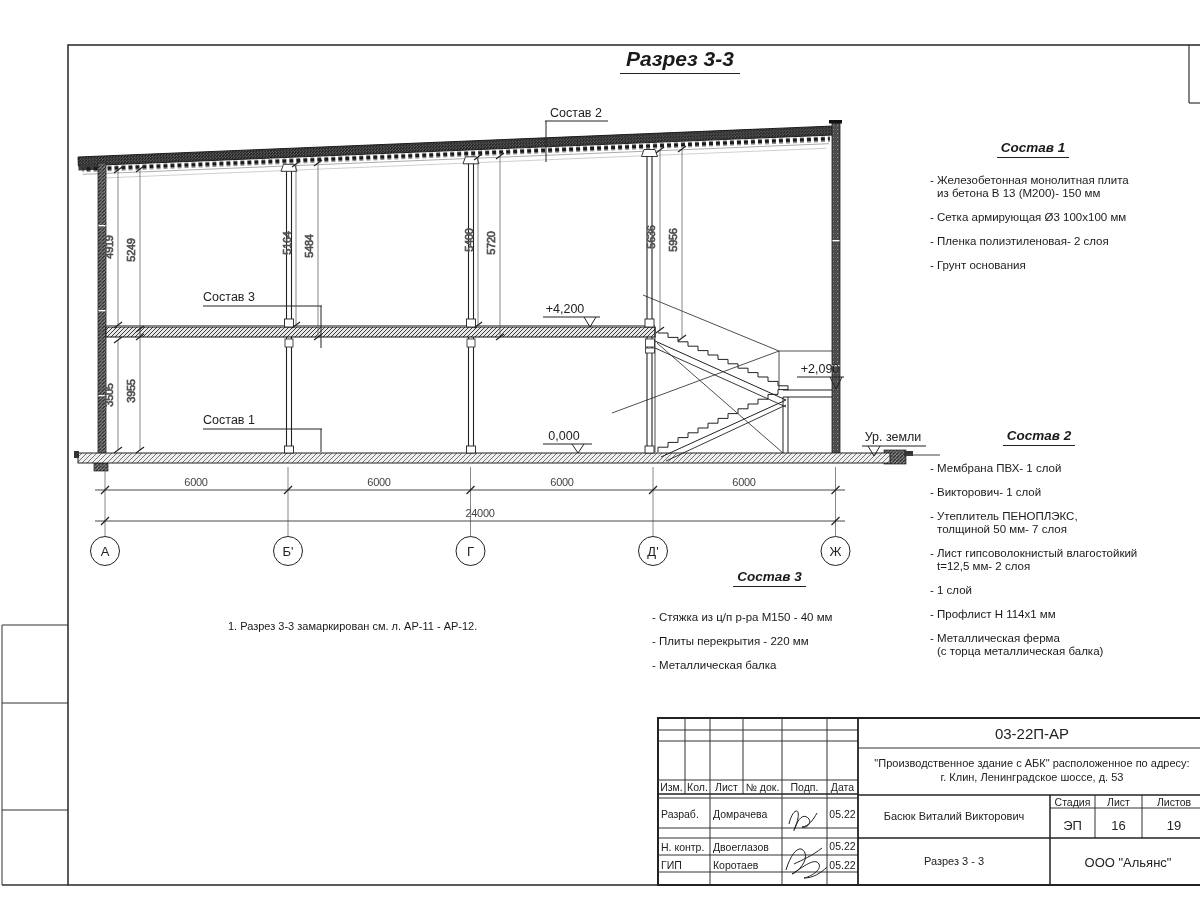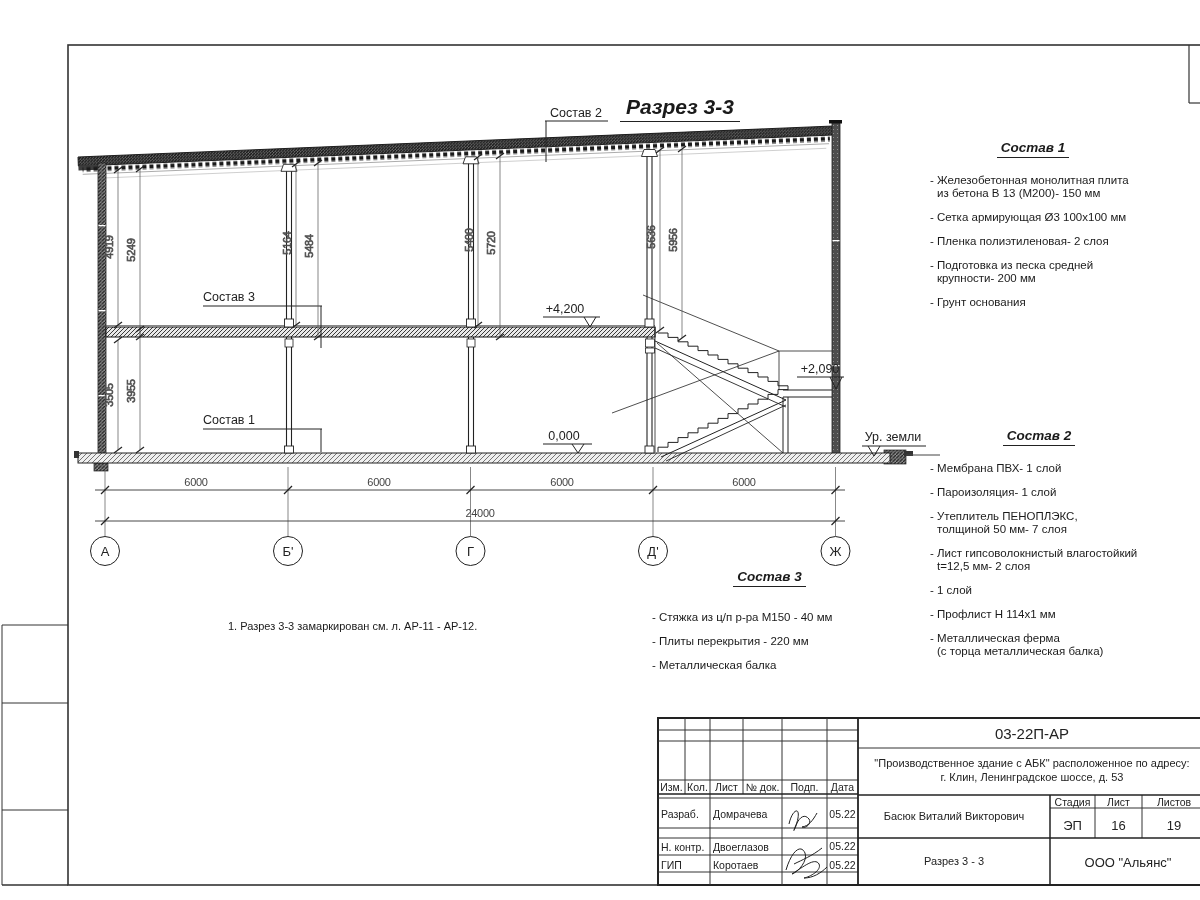--- a/index.html
+++ b/index.html
@@ -10,21 +10,21 @@
   svg text{font-family:"Liberation Sans",sans-serif;fill:#222;}
   .dimtxt{font-size:11px;letter-spacing:-0.3px;fill:#444;}
   .axtxt{font-size:13px;}
   .elevtxt{font-size:12.5px;}
   .leadertxt{font-size:12.5px;}
   .tb-s{font-size:10.5px;}
   .tb-m{font-size:11px;}
   .tb-l{font-size:13px;}
   .tb-xl{font-size:15px;}
   .drawing-title{font-style:italic;font-weight:bold;font-size:21px;
-    border-bottom:1.6px solid #222;padding:0 6px 2px 6px;display:inline-block;margin-top:48px;}
+    border-bottom:1.6px solid #222;padding:0 6px 2px 6px;display:inline-block;}
   .sostav{position:absolute;font-size:11.5px;line-height:13px;}
   .sostav .stitle{font-style:italic;font-weight:bold;font-size:13.5px;text-align:center;margin-bottom:20px;}
   .sostav .stitle span{border-bottom:1.4px solid #222;padding:0 4px 2px 4px;}
   .sostav .item{margin-bottom:11px;}
   .sostav .row{display:flex;justify-content:flex-start;}
   .sostav .row .l{padding-left:0;}
   .sostav .item .row:nth-child(2) .l{padding-left:7px;}
   .note{position:absolute;font-size:11px;}
 </style>
 </head>
@@ -359,45 +359,36 @@
         </div>
   </div>
   <div class="item">
     <div class="row">
           <span class="l">- Пленка полиэтиленовая</span>
           <span class="r">-  2 слоя</span>
         </div>
   </div>
   <div class="item">
     <div class="row">
-          <span class="l">- Подготовка из песка средней</span>
-        </div>
-    <div class="row">
-          <span class="l">крупности</span>
-          <span class="r">- 200 мм</span>
-        </div>
-  </div>
-  <div class="item">
-    <div class="row">
           <span class="l">- Грунт основания</span>
         </div>
   </div>
 </div>
 
 <div class="sostav" style="left:930px;top:429px;width:218px;">
   <div class="stitle"><span>Состав 2</span></div>
   <div class="item">
     <div class="row">
           <span class="l">- Мембрана ПВХ</span>
           <span class="r">- 1 слой</span>
         </div>
   </div>
   <div class="item">
     <div class="row">
-          <span class="l">- Пароизоляция</span>
+          <span class="l">- Викторович</span>
           <span class="r">- 1 слой</span>
         </div>
   </div>
   <div class="item">
     <div class="row">
           <span class="l">- Утеплитель ПЕНОПЛЭКС,</span>
         </div>
     <div class="row">
           <span class="l">толщиной 50 мм</span>
           <span class="r">- 7 слоя</span>

